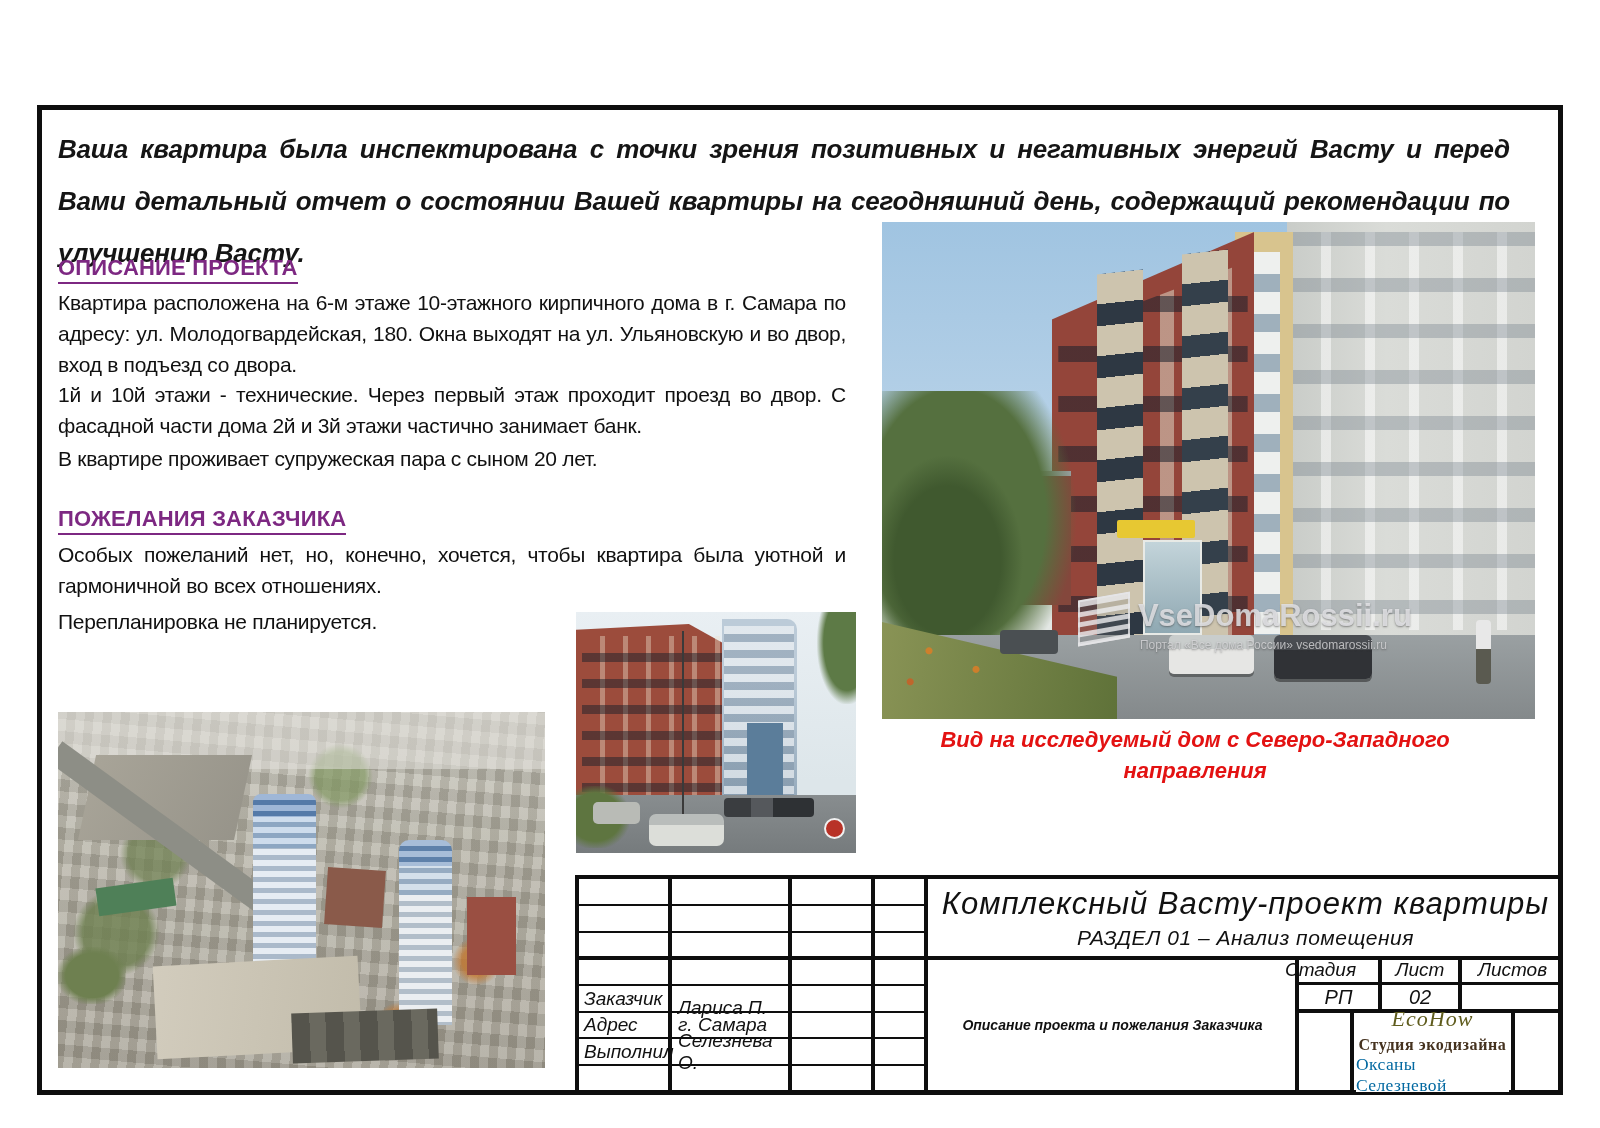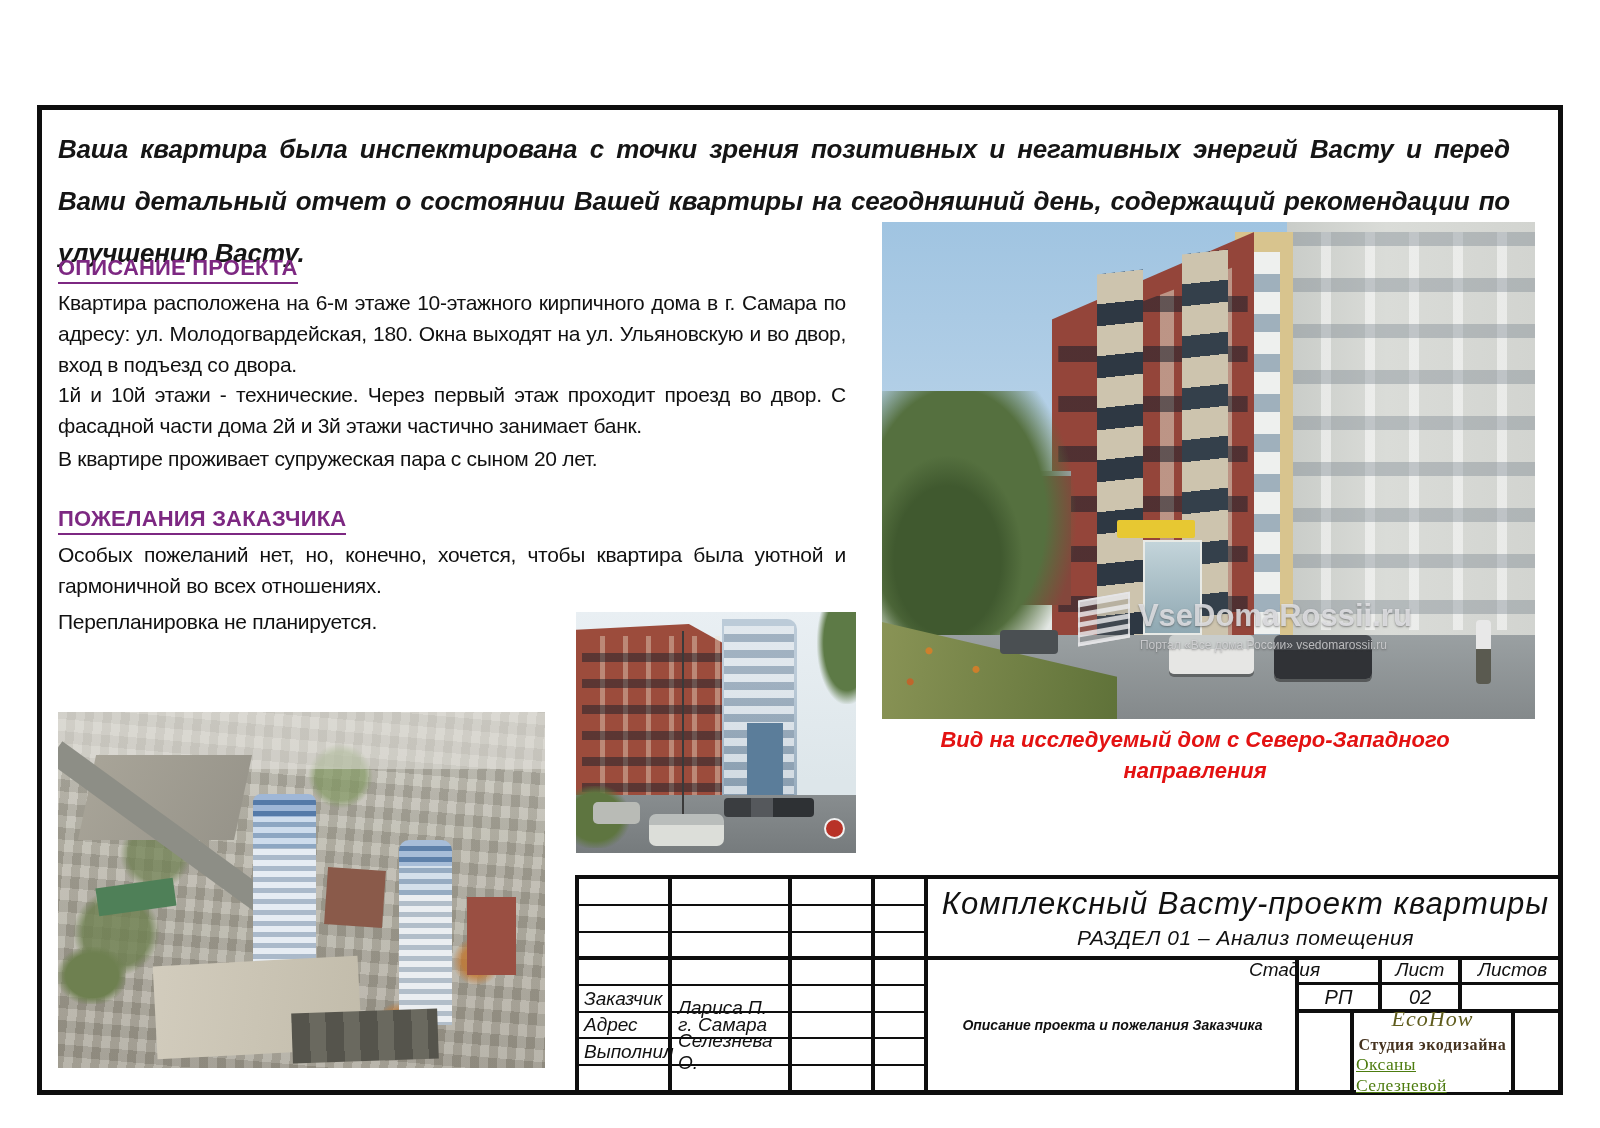--- a/index.html
+++ b/index.html
@@ -20,21 +20,21 @@
   .photo *{position:absolute;}
   
   .tb-title{font-style:italic;font-size:31px;letter-spacing:1px;color:#111;}
   .tb-sub{font-style:italic;font-size:21px;letter-spacing:0.5px;color:#111;}
   .tb-cell{position:absolute;font-style:italic;font-size:19px;color:#111;display:flex;align-items:center;}
   .tb-center{display:flex;align-items:center;justify-content:center;text-align:center;}
   .logo-box{position:absolute;background:#fff;display:flex;flex-direction:column;align-items:center;justify-content:center;}
   .logo-brand{font-family:"Liberation Serif",serif;font-style:italic;font-size:22px;color:#5f5c1d;letter-spacing:1px;}
   .logo-div{width:140px;height:2px;background:#a9b86c;margin:2px 0;}
   .logo-l1{font-family:"Liberation Serif",serif;font-weight:bold;font-size:16px;color:#45321f;letter-spacing:0.6px;}
-  .logo-l2{font-family:"Liberation Serif",serif;font-size:17.5px;color:#4d7c0f;letter-spacing:0.4px;text-decoration:underline;}
+  .logo-l2{font-family:"Liberation Serif",serif;font-size:17.5px;color:#0369a1;letter-spacing:0.4px;}
   .wm{color:rgba(228,228,232,0.85);text-shadow:0 1px 2px rgba(60,60,60,0.55);font-weight:bold;}
 </style>
 </head>
 <body>
 
 <div class="page">
 
 
   <div class="abs" style="left:37px;top:105px;width:1526px;height:990px;border:5px solid #0e0e0e;box-sizing:border-box;"></div>
 
@@ -220,21 +220,21 @@
 
     <div class="tb-cell" style="left:584px;top:986px;width:84px;height:25px;">Заказчик</div>
     <div class="tb-cell" style="left:678px;top:986px;width:110px;height:43px;">Лариса П.</div>
     <div class="tb-cell" style="left:584px;top:1013px;width:84px;height:24px;">Адрес</div>
     <div class="tb-cell" style="left:678px;top:1013px;width:110px;height:24px;">г. Самара</div>
     <div class="tb-cell" style="left:584px;top:1039px;width:84px;height:25px;">Выполнил</div>
     <div class="tb-cell" style="left:678px;top:1039px;width:110px;height:25px;">Селезнева О.</div>
 
     <div class="tb-cell tb-center" style="left:940px;top:960px;width:345px;height:131px;font-size:14px;line-height:31px;font-weight:bold;">Описание проекта и пожелания Заказчика</div>
 
-    <div class="tb-cell tb-center" style="left:1245px;top:958px;width:79px;height:24px;">Стадия</div>
+    <div class="tb-cell tb-center" style="left:1281px;top:958px;width:79px;height:24px;">Стадия</div>
     <div class="tb-cell tb-center" style="left:1382px;top:958px;width:76px;height:24px;">Лист</div>
     <div class="tb-cell tb-center" style="left:1462px;top:958px;width:101px;height:24px;">Листов</div>
     <div class="tb-cell tb-center" style="left:1299px;top:985px;width:79px;height:24px;font-size:20px;">РП</div>
     <div class="tb-cell tb-center" style="left:1382px;top:985px;width:76px;height:24px;font-size:20px;">02</div>
     <div class="tb-cell tb-center" style="left:1462px;top:985px;width:101px;height:24px;font-size:20px;"></div>
 
     <div class="logo-box" style="left:1356px;top:1015px;width:153px;height:77px;">
       <div class="logo-brand">EcoHow</div>
       <div class="logo-div"></div>
       <div class="logo-l1">Студия экодизайна</div>

